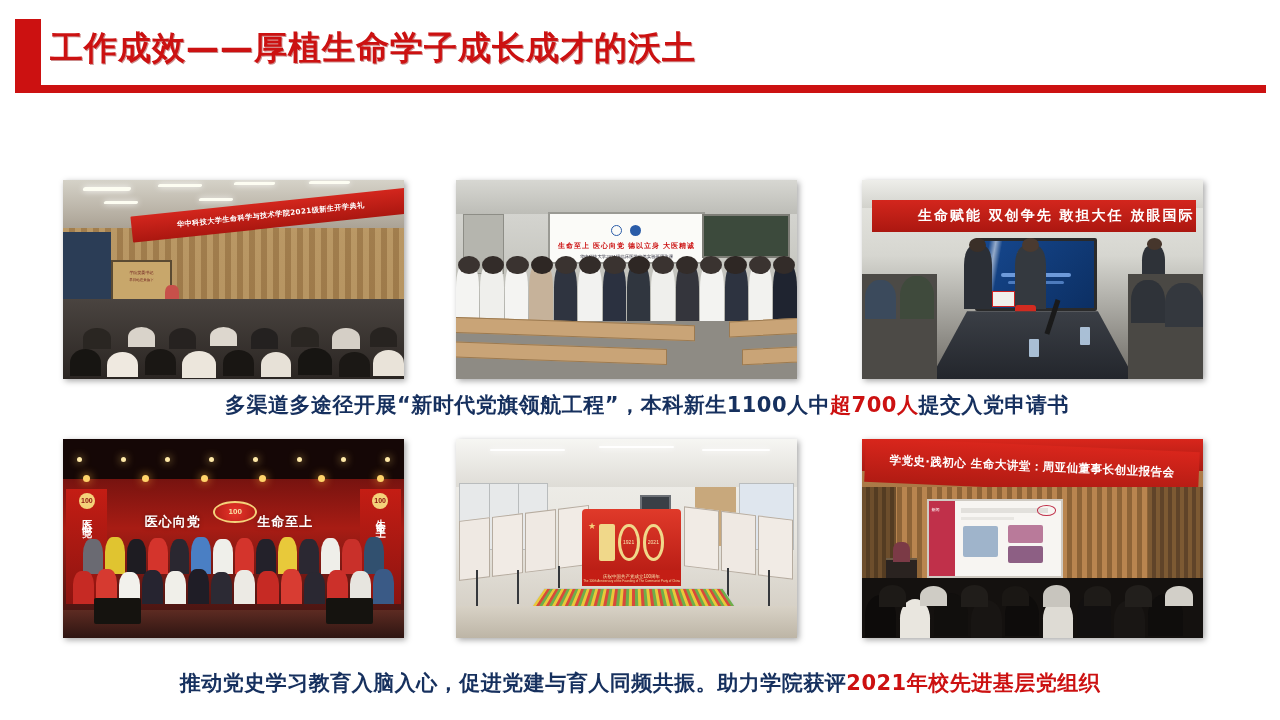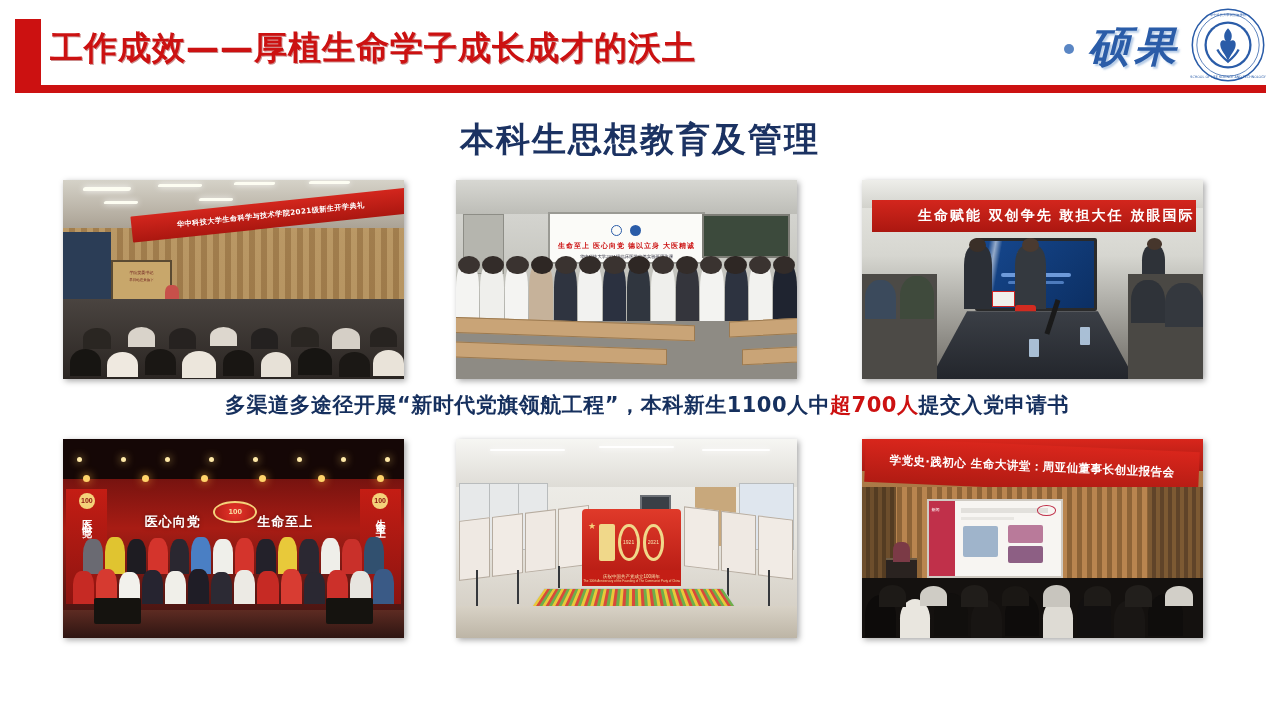--- a/index.html
+++ b/index.html
@@ -112,41 +112,22 @@
 </head>
 <body>
 
 <div id="slide">
 
   <div class="header">
     <div class="hdr-vbar"></div>
     <div class="hdr-hbar"></div>
     <div class="hdr-title">工作成效——厚植生命学子成长成才的沃土</div>
 
-    <div class="hdr-right">
-      <div class="hdr-dot"></div>
-      <div class="hdr-brand">硕果</div>
-      <div class="hdr-logo">
-        <svg viewBox="0 0 100 100" width="76" height="76">
-          <circle cx="50" cy="50" r="47" fill="#fff" stroke="#2a5ca8" stroke-width="2"></circle>
-          <circle cx="50" cy="50" r="41" fill="#fff" stroke="#2a5ca8" stroke-width="1"></circle>
-          <circle cx="50" cy="50" r="31" fill="#2a5ca8"></circle>
-          <circle cx="50" cy="50" r="28" fill="#fff"></circle>
-          <path d="M50 28 C44 34 44 40 47 45 C43 42 39 45 40 51 C41 58 47 62 50 72 C53 62 59 58 60 51 C61 45 57 42 53 45 C56 40 56 34 50 28 Z" fill="#2a5ca8"></path>
-          <path d="M36 56 C40 64 45 68 50 72 C55 68 60 64 64 56" fill="none" stroke="#2a5ca8" stroke-width="3"></path>
-          <g fill="#2a5ca8" font-size="4.4" font-family="DejaVu Sans, sans-serif">
-            <text x="50" y="12" text-anchor="middle">华中科技大学同济医学院</text>
-            <text x="50" y="93" text-anchor="middle">SCHOOL OF LIFE SCIENCE AND TECHNOLOGY</text>
-          </g>
-        </svg>
-      </div>
-    </div>
-  </div>
-
-  <div class="main-title">本科生思想教育及管理</div>
+  </div>
+
 
   <div class="photo r1 c1">
     <div class="ph-inner" style="background:linear-gradient(#bfb9ad 0%,#9d9488 26%,#6b5c4c 55%,#3b3430 100%);">
       <div class="ceil" style="height:26%;background:linear-gradient(#d5d2c8,#a79e90);">
         <div class="ceil-lamp" style="left:6%;top:14%;width:14%;height:7%;transform:skewX(-18deg);"></div>
         <div class="ceil-lamp" style="left:28%;top:8%;width:13%;height:6%;transform:skewX(-18deg);"></div>
         <div class="ceil-lamp" style="left:50%;top:4%;width:12%;height:6%;transform:skewX(-18deg);"></div>
         <div class="ceil-lamp" style="left:72%;top:2%;width:12%;height:5%;transform:skewX(-18deg);"></div>
         <div class="ceil-lamp" style="left:12%;top:40%;width:10%;height:5%;transform:skewX(-18deg);"></div>
         <div class="ceil-lamp" style="left:40%;top:34%;width:10%;height:5%;transform:skewX(-18deg);"></div>
@@ -473,14 +454,17 @@
         <div style="position:absolute;left:29%;bottom:52%;width:8%;height:36%;background:#201d1a;border-radius:50% 50% 0 0;"></div>
         <div style="position:absolute;left:41%;bottom:54%;width:8%;height:34%;background:#1a1714;border-radius:50% 50% 0 0;"></div>
         <div style="position:absolute;left:53%;bottom:52%;width:8%;height:36%;background:#c8c5be;border-radius:50% 50% 0 0;"></div>
         <div style="position:absolute;left:65%;bottom:54%;width:8%;height:34%;background:#1e1b18;border-radius:50% 50% 0 0;"></div>
         <div style="position:absolute;left:77%;bottom:52%;width:8%;height:36%;background:#221f1c;border-radius:50% 50% 0 0;"></div>
         <div style="position:absolute;left:89%;bottom:54%;width:8%;height:34%;background:#d2cfc8;border-radius:50% 50% 0 0;"></div>
       </div>
     </div>
   </div>
 
+  <div class="caption cap-bot">
+    <span>推动党史学习教育入脑入心，促进党建与育人同频共振。助力学院获评</span><span class="hl">2021年校先进基层党组织</span><span></span>
+  </div>
 
 </div>
 
 </body></html>

